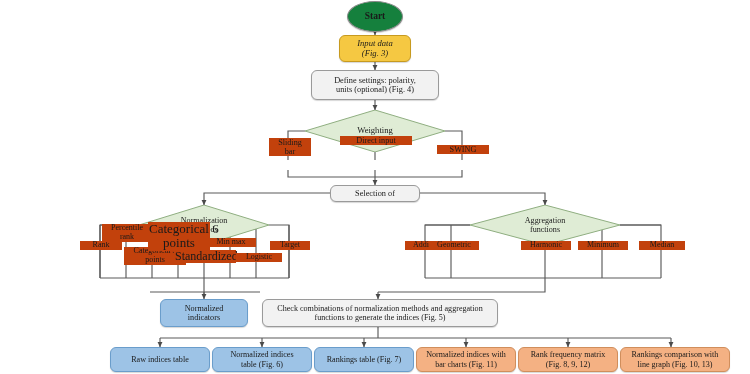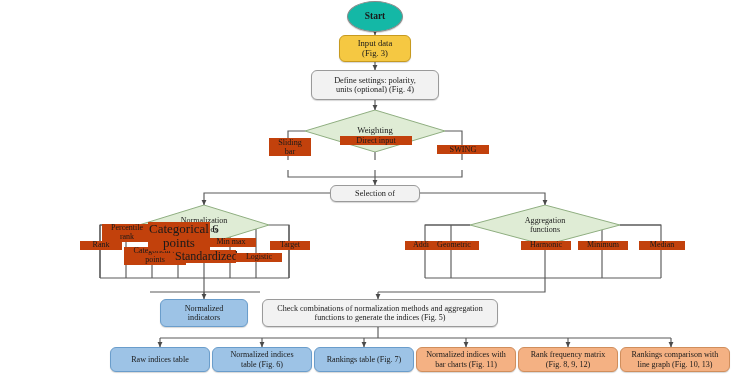--- a/index.html
+++ b/index.html
@@ -27,31 +27,31 @@
     justify-content:center;
     text-align:center;
     line-height:1.12;
     color:#1a1a1a;
     z-index:3;
   }
   
   .terminator{
     border:1px solid #8a8a8a;
     border-radius:50%;
-    background:#14b8a6;
+    background:#15803d;
     font-weight:bold;
     box-shadow:0 1px 1px rgba(0,0,0,.18);
   }
   .box{
     border:1px solid #9a9a9a;
     border-radius:6px;
     background:#f2f2f2;
     box-shadow:0 1px 1px rgba(0,0,0,.16);
   }
-  .box.yellow{background:#f5c842;border-color:#c79a1f;}
+  .box.yellow{background:#f5c842;border-color:#c79a1f;font-style:italic;}
   .box.blue{background:#9dc3e6;border-color:#6a9dcb;}
   .box.orange{background:#f4b183;border-color:#d08e5c;}
   .diamond-wrap{
     position:absolute;
     z-index:3;
   }
   .diamond-wrap svg{display:block;}
   .diamond-label{
     position:absolute;
     left:0; top:0;

